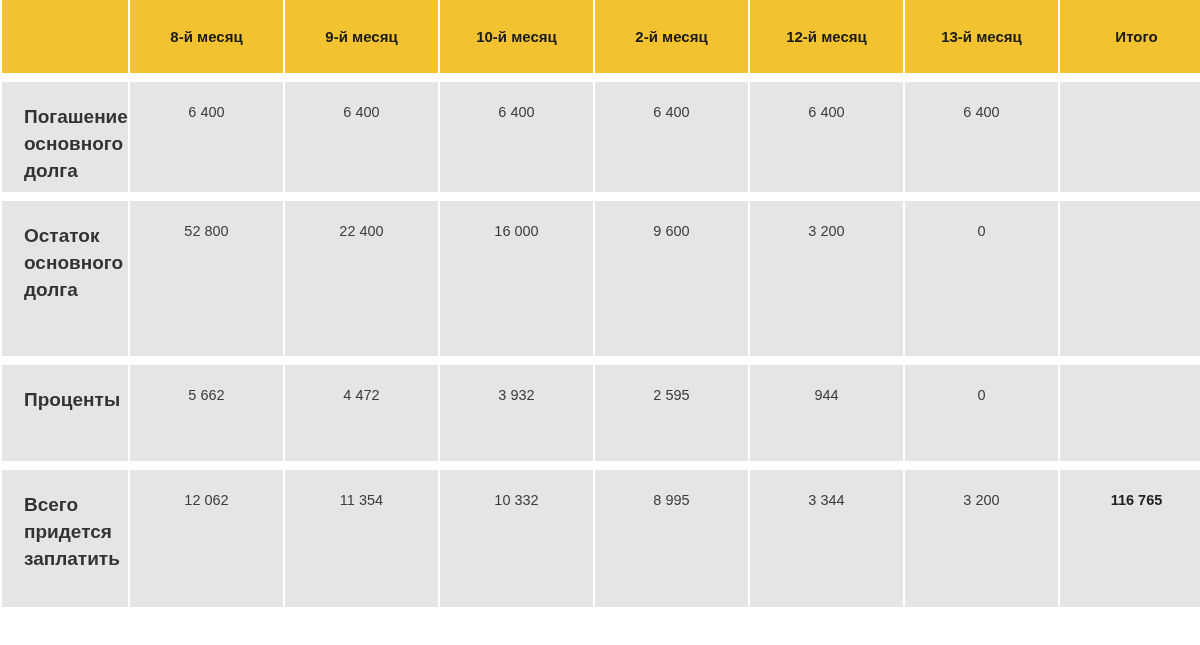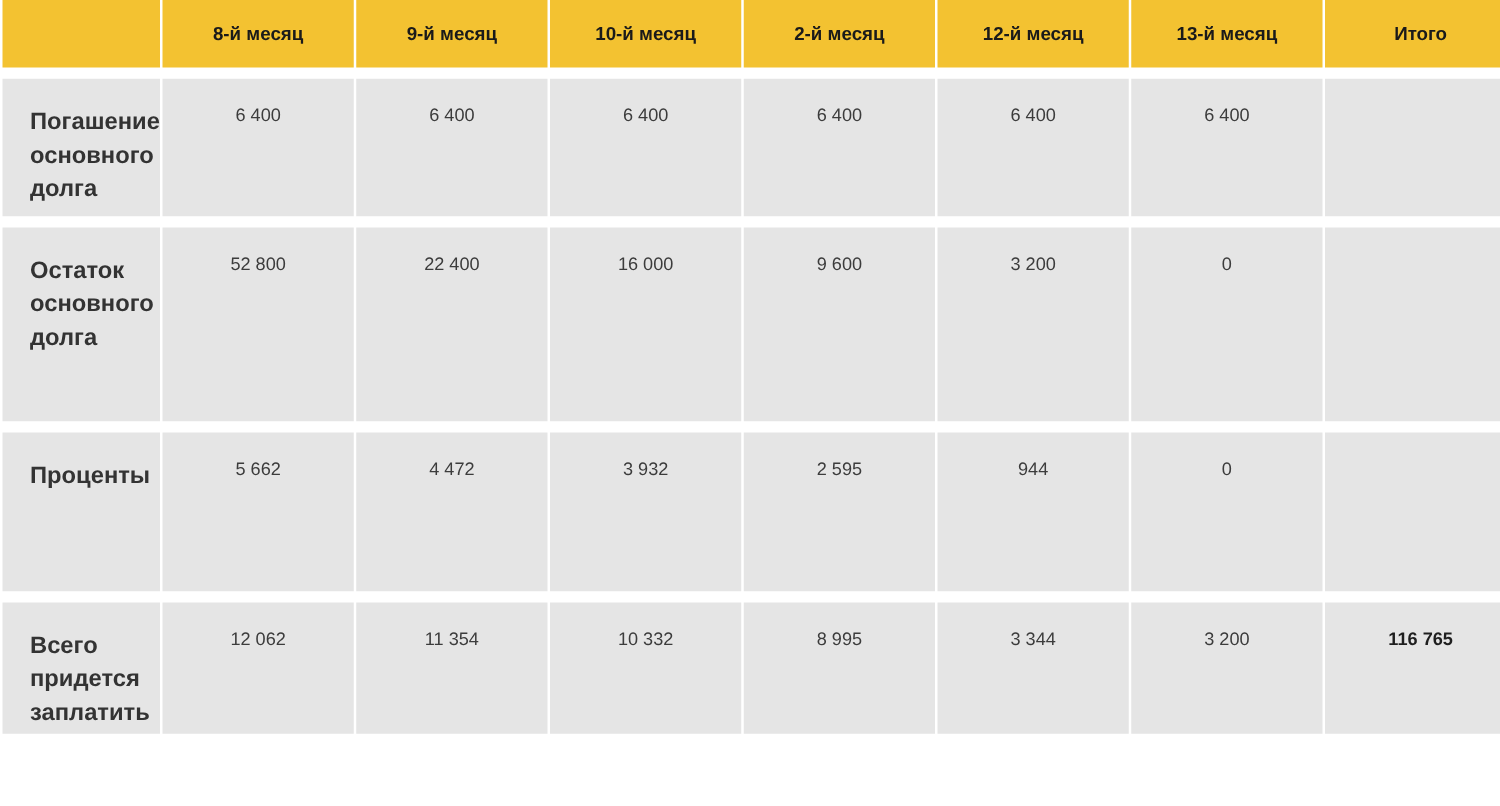--- a/index.html
+++ b/index.html
@@ -36,40 +36,40 @@
   col.c-month { width: 153px; }
   col.c-total  { width: 153px; }
 
   thead th {
     background: #f3c231;
     color: #1a1a1a;
     font-size: 15px;
     font-weight: bold;
     text-align: center;
     vertical-align: middle;
-    height: 54px;
+    height: 73px;
     padding: 0;
     margin: 0;
     border: 0;
   }
   thead th.head-blank {
     background: #f3c231;
   }
 
   tbody td {
     background: #e5e5e5;
     border: 0;
     padding: 0;
     vertical-align: top;
   }
 
   tbody tr.r-1 td { height: 110px; }
   tbody tr.r-2 td { height: 155px; }
-  tbody tr.r-3 td { height: 127px; }
-  tbody tr.r-4 td { height: 105px; }
+  tbody tr.r-3 td { height: 96px; }
+  tbody tr.r-4 td { height: 137px; }
 
   td.row-label {
     font-size: 19px;
     font-weight: bold;
     color: #333333;
     text-align: left;
     padding: 22px 10px 0 22px;
     line-height: 1.42;
     box-sizing: border-box;
   }

